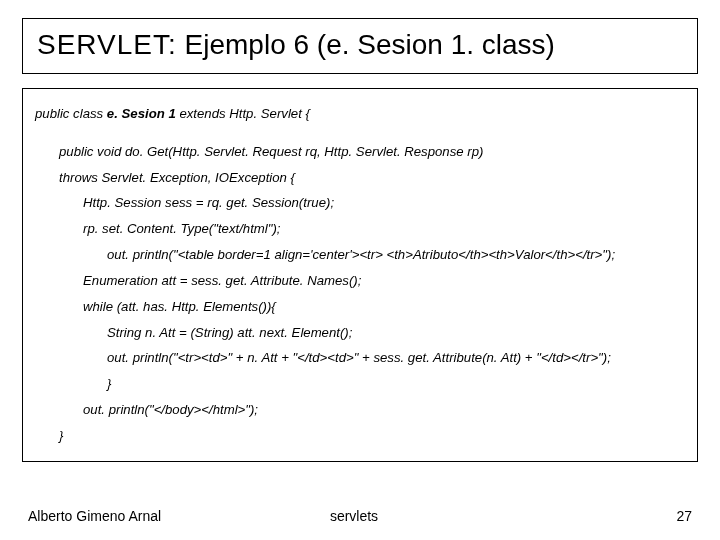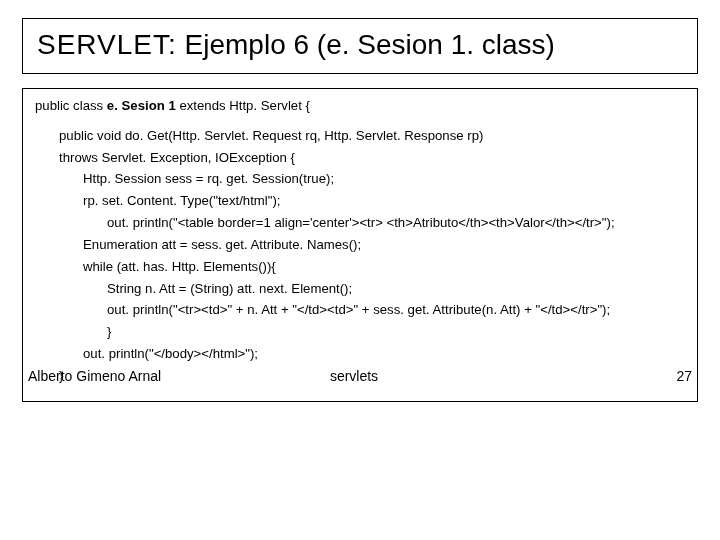--- a/index.html
+++ b/index.html
@@ -8,21 +8,21 @@
     width: 720px;
     height: 540px;
     background: #fff;
     font-family: Arial, Helvetica, sans-serif;
     color: #000;
     position: relative;
     box-sizing: border-box;
   }
   .slide {
     width: 720px;
-    height: 400px;
+    height: 540px;
     position: relative;
     padding: 18px 22px 0 22px;
     box-sizing: border-box;
   }
   .title-box {
     border: 1px solid #000;
     padding: 10px 14px 12px 14px;
     margin-bottom: 14px;
   }
   .title-text {
@@ -32,21 +32,22 @@
   .title-prefix {
     letter-spacing: 1px;
   }
   .code-box {
     border: 1px solid #000;
     padding: 8px 12px 12px 12px;
     font-size: 13.2px;
     line-height: 1.35;
   }
   .code-box p {
-    margin: 0 0 4px 0;
+    margin: 8px 0 4px 0;
+    font-style: italic;
   }
   .ind1 { padding-left: 24px; }
   .ind2 { padding-left: 48px; }
   .ind3 { padding-left: 72px; }
   .ind-hang {
     padding-left: 108px;
     text-indent: -36px;
   }
   .footer {
     position: absolute;

